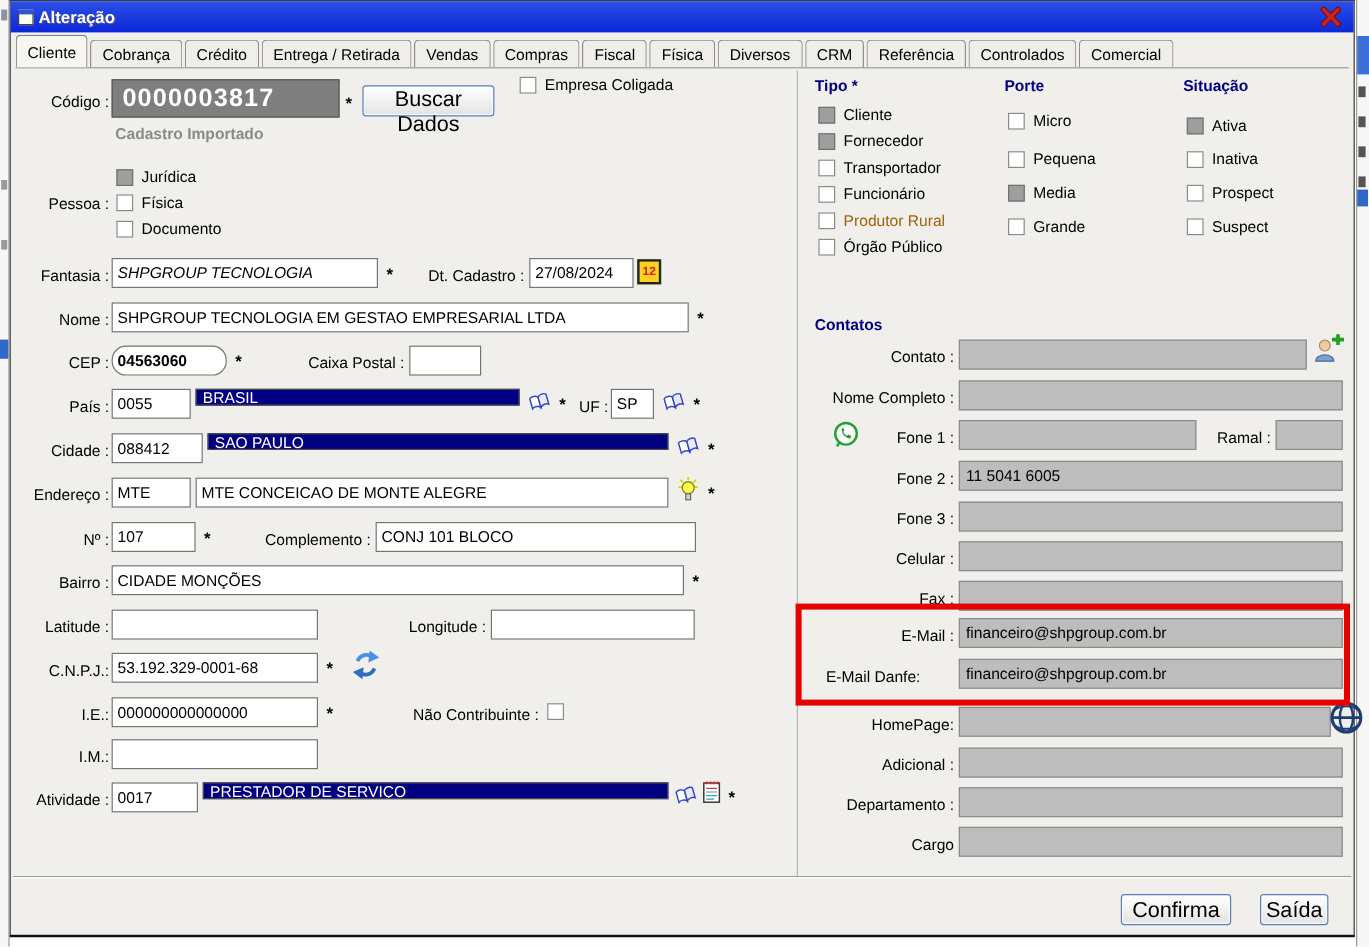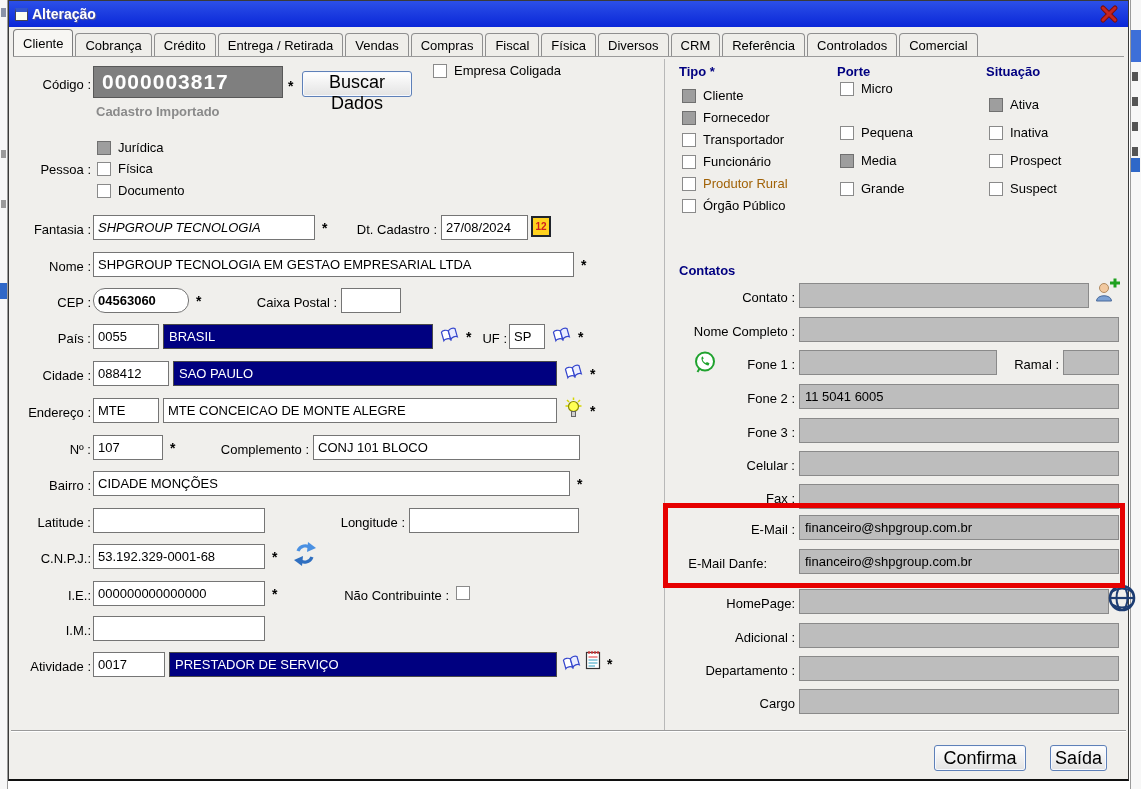--- a/index.html
+++ b/index.html
@@ -28,21 +28,21 @@
   #tabline { position:absolute; left:4px; top:55px; right:4px; height:1px; background:#9b9b9b; }
 
   
   .lbl { position:absolute; font-size:13px; color:#000; white-space:nowrap; text-align:right; line-height:15px; }
   .hdr { position:absolute; font-size:13px; font-weight:bold; color:#000080; white-space:nowrap; }
   .req { position:absolute; font-size:14px; font-weight:bold; color:#000; line-height:14px; }
   input.inp { position:absolute; height:25px; border:1px solid #757575; background:#ffffff;
               font-family:"Liberation Sans", sans-serif; font-size:13px; padding:0 4px; color:#000; }
   input.bold { font-weight:bold;border-radius:12px; }
   input.italic { font-style:italic; }
-  .navy { position:absolute; height:25px; background:#000080; border:1px solid #4a4a4a; color:#ffffff;
+  .navy { position:absolute; height:14px; background:#000080; border:1px solid #4a4a4a; color:#ffffff;
           font-size:13px; display:flex; align-items:center; padding:0 5px; white-space:nowrap; overflow:hidden; }
   .gray-ro { position:absolute; height:25px; background:#bdbdbd; border:1px solid #8a8a8a; color:#000;
              font-size:13px; display:flex; align-items:center; padding:0 5px; white-space:nowrap; overflow:hidden; }
   .code-box { position:absolute; background:#7f7f7f; border:1px solid #585858; color:#ffffff;
               font-size:21px; font-weight:bold; letter-spacing:1px; display:flex; align-items:center; padding:0 8px; }
   .muted-bold { position:absolute; color:#8a8a8a; font-weight:bold; font-size:13px; }
 
   .chkrow { position:absolute; display:flex; align-items:center; gap:7px; font-size:13px; white-space:nowrap;justify-content:flex-end; }
   .chk { width:14px; height:14px; border:1px solid #8a8a8a; background:#ffffff; flex:0 0 auto; }
   .chk.checked { background:#9e9e9e; border-color:#707070; }
@@ -301,21 +301,21 @@
     </div>
     <div class="chkrow disabled" style="left:673px;top:175px;">
       <span class="chk"></span>
       <span class="chklbl">Produtor Rural</span>
     </div>
     <div class="chkrow" style="left:673px;top:197px;">
       <span class="chk"></span>
       <span class="chklbl">Órgão Público</span>
     </div>
 
-    <div class="chkrow" style="left:831px;top:80px;">
+    <div class="chkrow" style="left:831px;top:92px;">
       <span class="chk"></span>
       <span class="chklbl">Micro</span>
     </div>
     <div class="chkrow" style="left:831px;top:124px;">
       <span class="chk"></span>
       <span class="chklbl">Pequena</span>
     </div>
     <div class="chkrow" style="left:831px;top:152px;">
       <span class="chk checked"></span>
       <span class="chklbl">Media</span>

